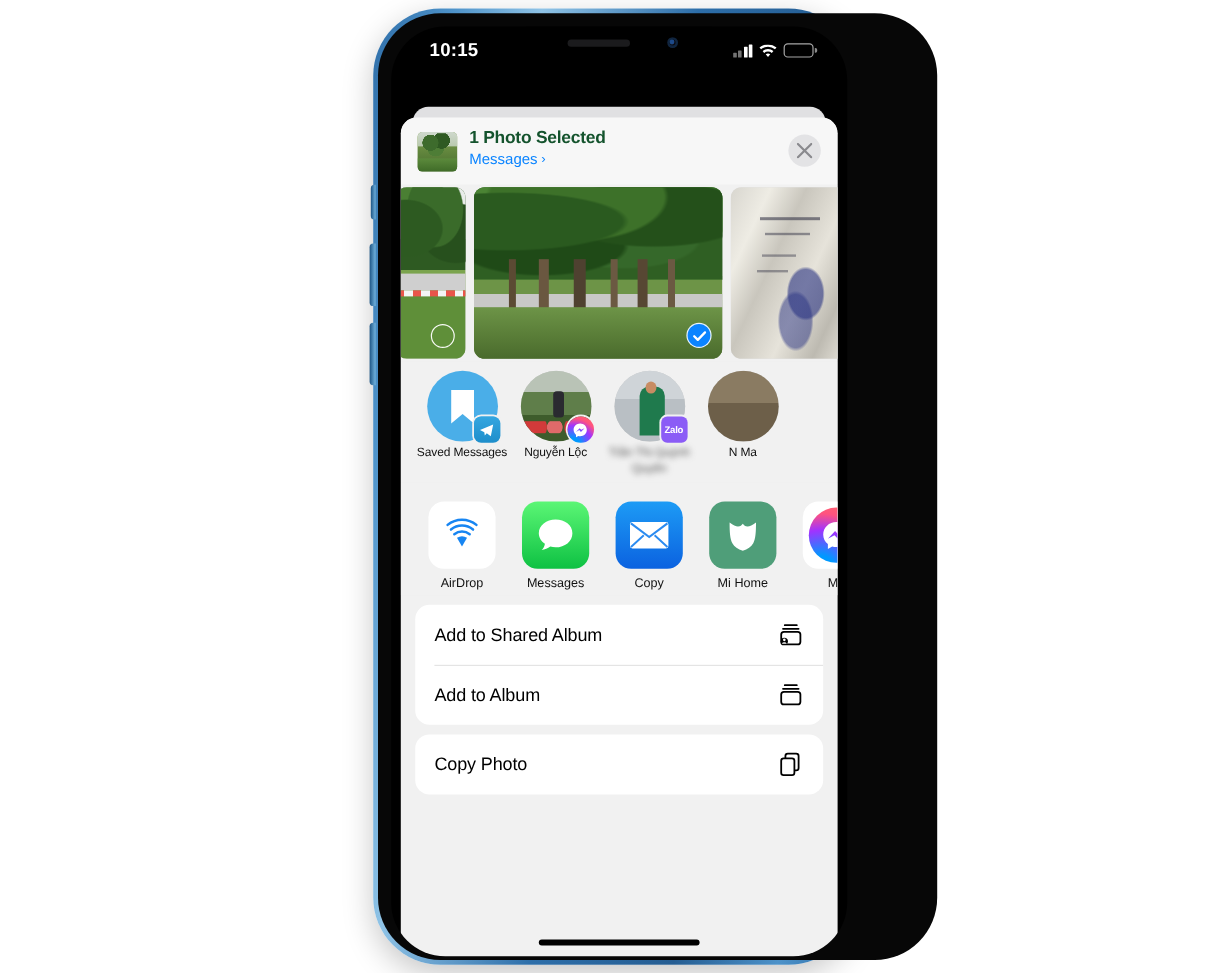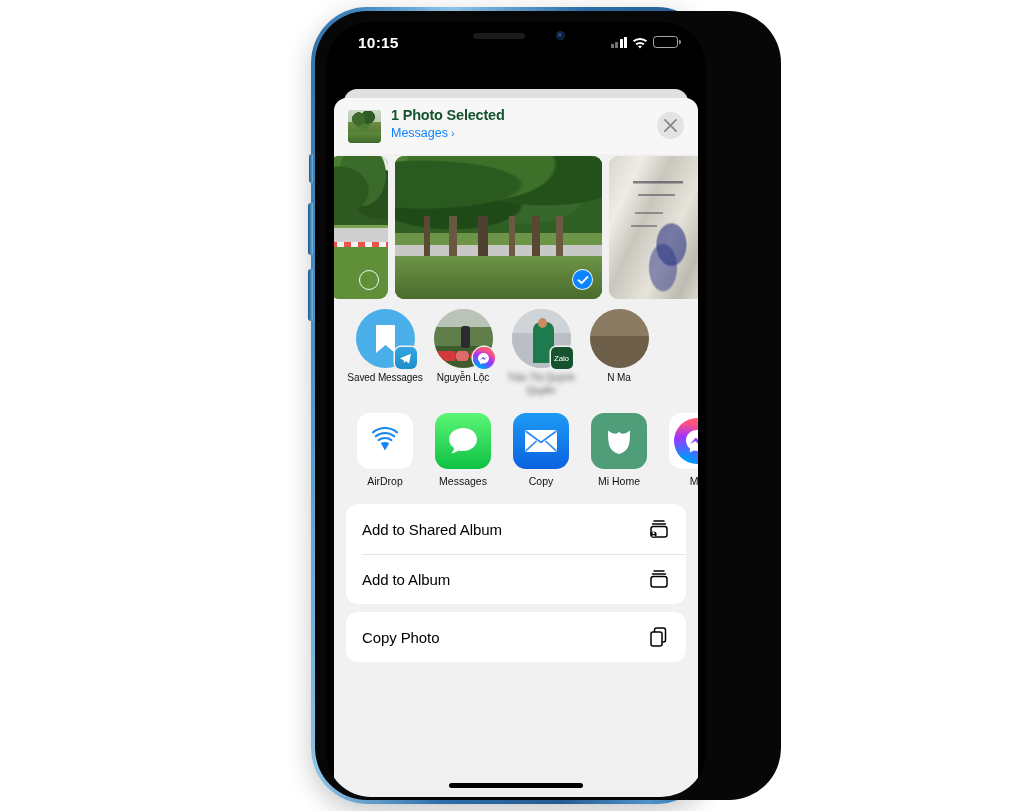--- a/index.html
+++ b/index.html
@@ -247,22 +247,22 @@
   .badge {
     position: absolute; right: -2px; bottom: -1px; width: 22px; height: 22px;
     border-radius: 6px; background: #fff;
     display: flex; align-items: center; justify-content: center;
     box-shadow: 0 0 0 1.5px #f1f1f1;
   }
   .badge-tg { background: linear-gradient(#34a6e0,#1e8ecb); border-radius: 6px; }
   .badge-tg svg { width: 13px; height: 13px; }
   .badge-ms { background: radial-gradient(circle at 20% 110%, #0099ff 0 20%, #a033ff 55%, #ff5280 75%, #ff7061 100%); border-radius: 50%; }
   .badge-ms svg { width: 13px; height: 13px; }
-  .badge-zalo { background: #14532d; border-radius: 5px; color: #fff; font-size: 8px;
-     font-weight: normal; letter-spacing: -.2px; }
+  .badge-zalo { background: #8b5cf6; border-radius: 5px; color: #fff; font-size: 8px;
+     font-weight: bold; letter-spacing: -.2px; }
   .contact .cname {
     margin-top: 4px; font-size: 10px; color: #111; line-height: 12.5px;
     letter-spacing: -.1px;
   }
   .contact .cname.blurred {
     filter: blur(2.6px); color: #555;
   }
   .avatar.saved-msg { background: #4aaee8; display:flex;align-items:center;justify-content:center; }
   .avatar.saved-msg svg { width: 23px; height: 30px; }
   .av-photo-a { position:absolute; inset:0;
@@ -284,21 +284,21 @@
   .av-photo-c .hair { position:absolute; left:26%; top:14%; width:48%; height:62%;
      background:#2a2018; border-radius:50% 50% 40% 40%; }
   .av-photo-c .face2 { position:absolute; left:36%; top:28%; width:28%; height:34%;
      background:#edc39d; border-radius:50%; z-index:2; }
   .av-photo-d { position:absolute; inset:0;
      background: linear-gradient(180deg,#8a7b62 0 45%, #6d5f49 45% 100%); }
 
   
   .apps {
     position: relative; height: 94px; background: #f1f1f1;
-    display: flex; align-items: flex-start; gap: 0px; padding: 11px 0 0 12px;
+    display: flex; align-items: center; gap: 0px; padding: 11px 0 0 12px;
     overflow: hidden;
   }
   .app { width: 78px; flex: 0 0 auto; text-align: center; }
   .app .tile {
     width: 56px; height: 56px; border-radius: 13px; margin: 0 auto;
     display: flex; align-items: center; justify-content: center;
   }
   .app .aname { margin-top: 6px; font-size: 10.5px; color: #111; }
   .tile-airdrop { background: #fff; }
   .tile-airdrop svg { width: 34px; height: 34px; }

